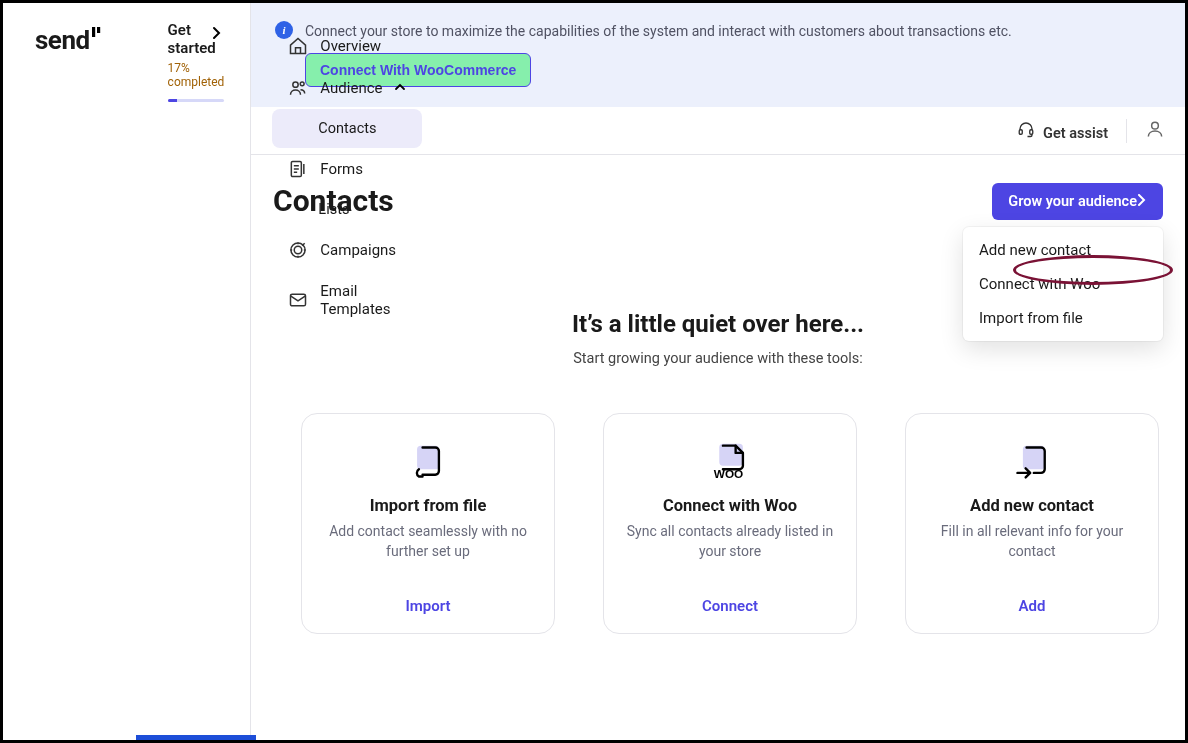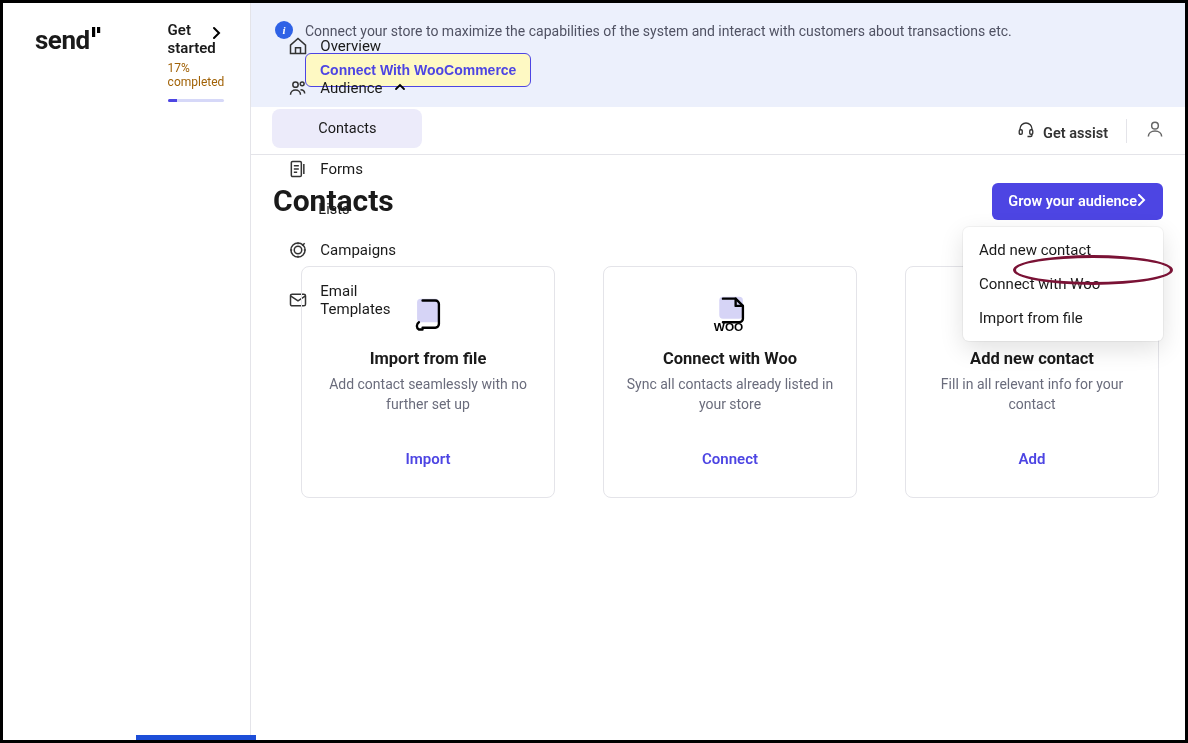--- a/index.html
+++ b/index.html
@@ -66,21 +66,21 @@
     margin-top: 2px;
     flex-shrink: 0;
     font-family: Georgia, serif; font-style: italic;
   }
   .banner-body { flex: 1; }
   .banner-title { font-size: 14px; font-weight: 700; color: #1a1a1a; }
   .banner-desc  { font-size: 14px; color: #505263; margin-top: 4px; }
   .banner-btn {
     margin-top: 14px; display: inline-block;
     padding: 8px 14px; border: 1px solid #4d45e3; border-radius: 6px;
-    color: #4d45e3; font-size: 14px; font-weight: 600; background: #fef9c3;
+    color: #4d45e3; font-size: 14px; font-weight: 600; background: #86efac;
     cursor: pointer;
   }
 
   .topbar {
     height: 48px; border-bottom: 1px solid #e4e4e9;
     display: flex; align-items: center; justify-content: flex-end;
     padding: 0 20px; gap: 18px;
   }
   .assist { display: flex; align-items: flex-end; gap: 8px; font-size: 14.5px; font-weight: 600; color: #333; cursor: pointer; }
   .vdiv { width: 1px; height: 24px; background: #e4e4e9; }
@@ -114,22 +114,22 @@
   }
 
   .empty {
     text-align: center; margin-top: 90px;
   }
   .empty-title { font-size: 24px; font-weight: 700; }
   .empty-sub   { font-size: 14.5px; color: #444; margin-top: 12px; }
 
   .cards { display: flex; gap: 24px; margin-top: 46px; padding: 0 4px; }
   .card {
-    flex: 1; border: 1px solid #e4e4e9; border-radius: 8px;
-    padding: 28px 22px 29px; text-align: center;
+    flex: 1; border: 1px solid #e4e4e9; border-radius: 16px;
+    padding: 28px 22px 18px; text-align: center;
     display: flex; flex-direction: column; align-items: center; margin-left: 24px;
   }
   .card-icon { width: 40px; height: 40px; margin-bottom: 14px; }
   .card-title { font-size: 16.5px; font-weight: 700; }
   .card-desc  { font-size: 14px; color: #6a6c7c; margin-top: 6px; line-height: 1.45; min-height: 42px; }
   .card-action { margin-top: 34px; color: #4d45e3; font-size: 15px; font-weight: 600; cursor: pointer; }
 </style>
 </head>
 <body>
 
@@ -277,20 +277,24 @@
         </div>
       </div>
 
       <div class="dropdown">
         <div class="dd-item">Add new contact</div>
         <div class="dd-item">Connect with Woo</div>
         <div class="dd-item">Import from file</div>
       </div>
       <div class="highlight-ellipse" style="right:12px; top:100px; width:160px; height:30px;"></div>
 
+      <div class="empty">
+        <div class="empty-title">It’s a little quiet over here...</div>
+        <div class="empty-sub">Start growing your audience with these tools:</div>
+      </div>
 
       <div class="cards">
 
         <div class="card">
           <div class="card-icon">
             <svg width="40" height="40" viewBox="0 0 44 44">
               <rect x="10" y="4" width="24" height="26" rx="4" fill="#d6d4f6"></rect>
               <path d="M16 6h14a4 4 0 0 1 4 4v22a4 4 0 0 1-4 4H16" fill="none" stroke="#000" stroke-width="2.6" stroke-linecap="round"></path>
               <path d="M12 30c-3 2-3 6 0 8l4 0" fill="none" stroke="#000" stroke-width="2.6" stroke-linecap="round"></path>
             </svg>

